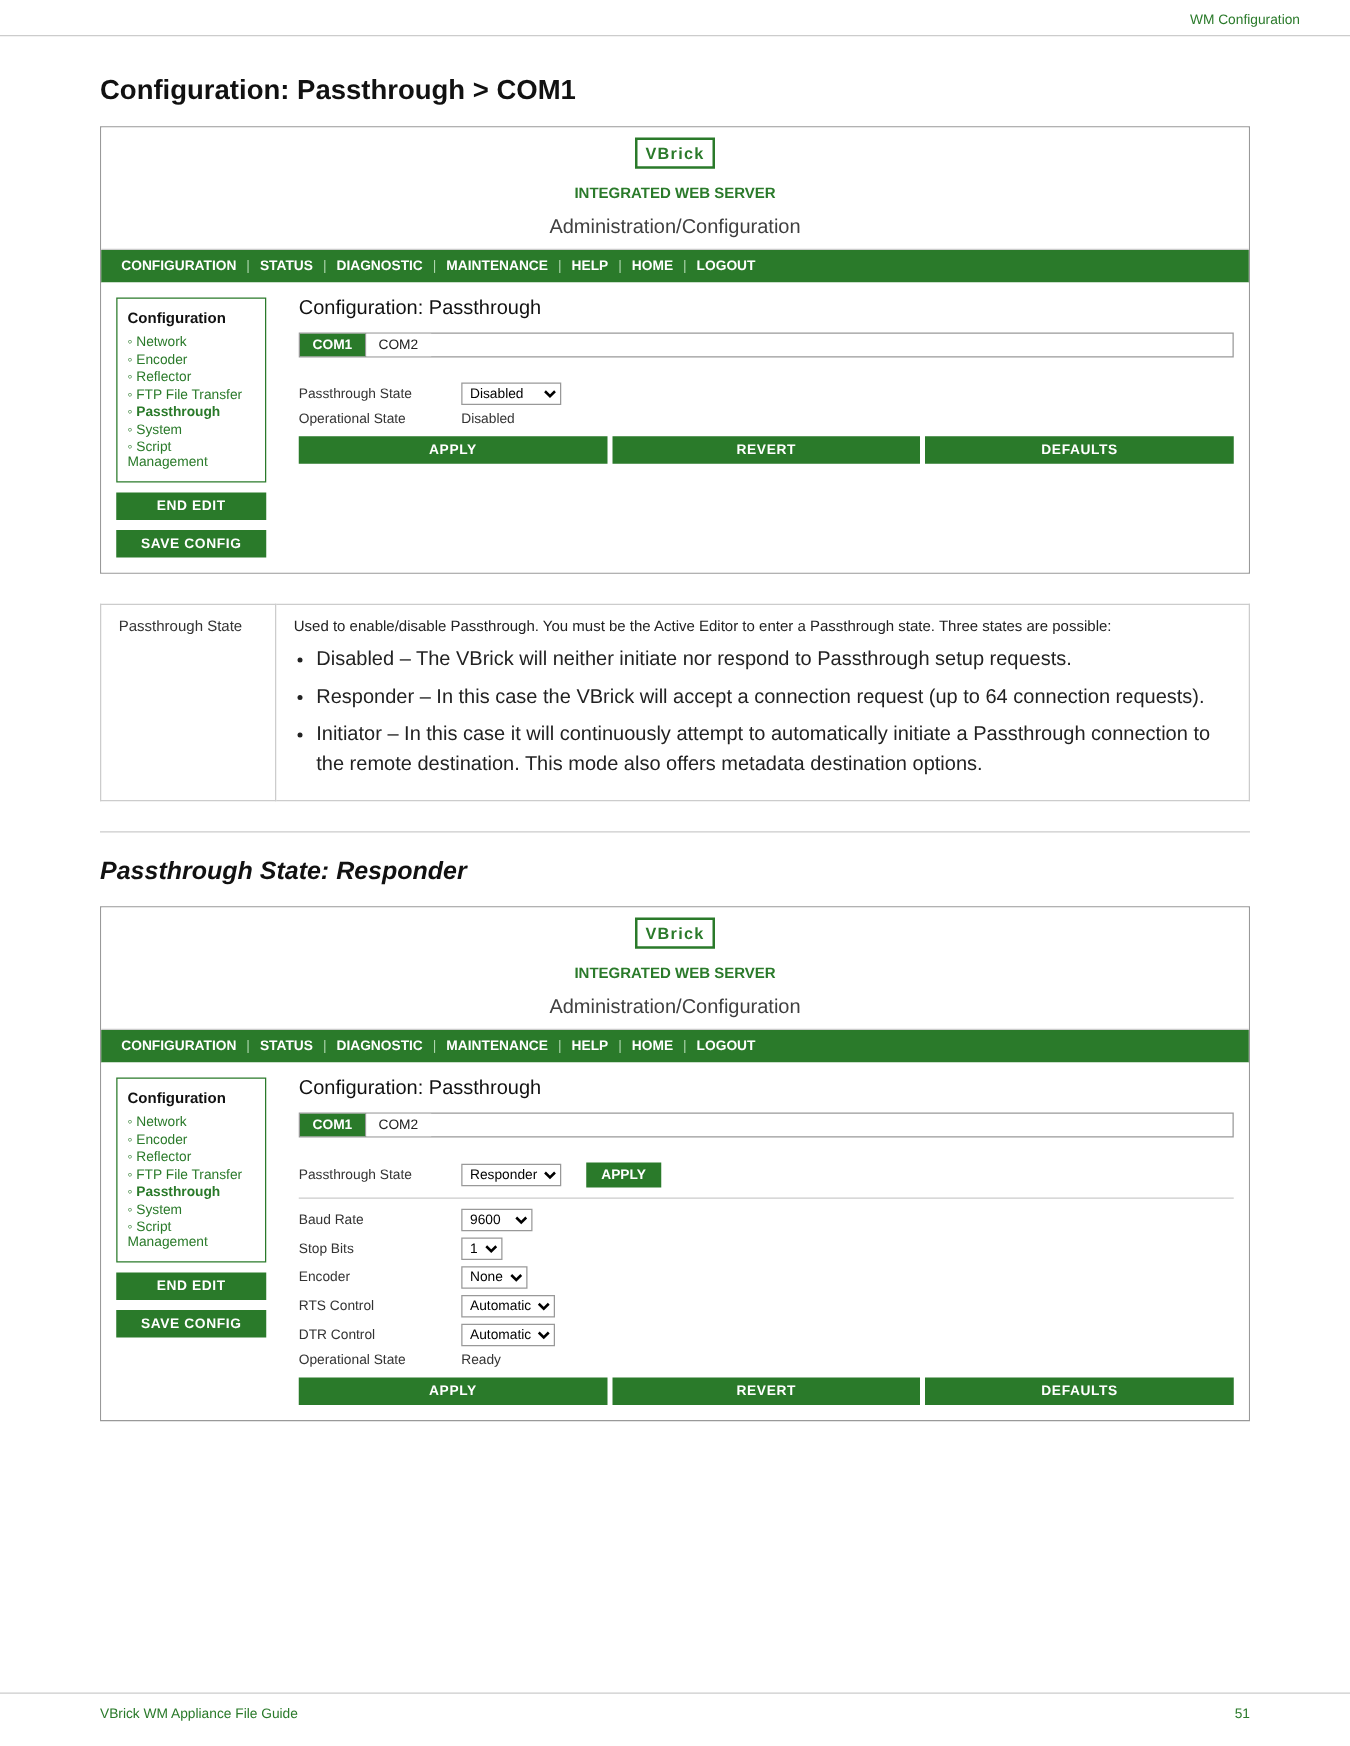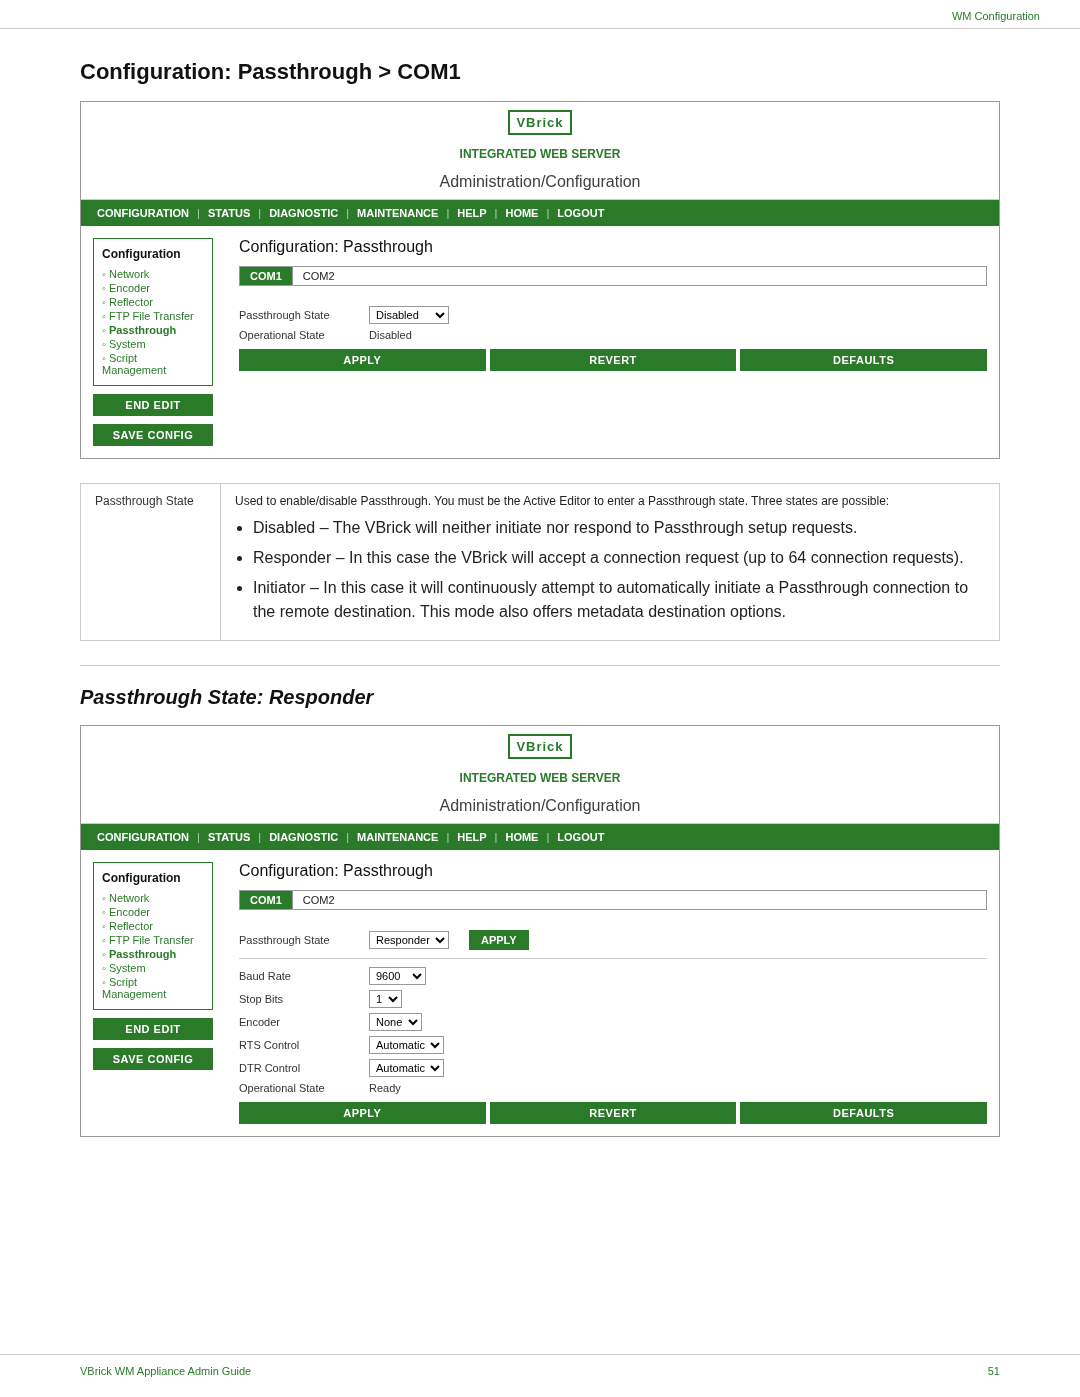--- a/index.html
+++ b/index.html
@@ -532,15 +532,15 @@
           <button class="action-btn">REVERT</button>
           <button class="action-btn">DEFAULTS</button>
         </div>
       </div>
     </div>
   </div>
 
 </div>
 
 <div class="page-footer">
-  <span>VBrick WM Appliance Admin Guide</span>
+  <span>VBrick WM Appliance File Guide</span>
   <span>51</span>
 </div>
 
 </body></html>

